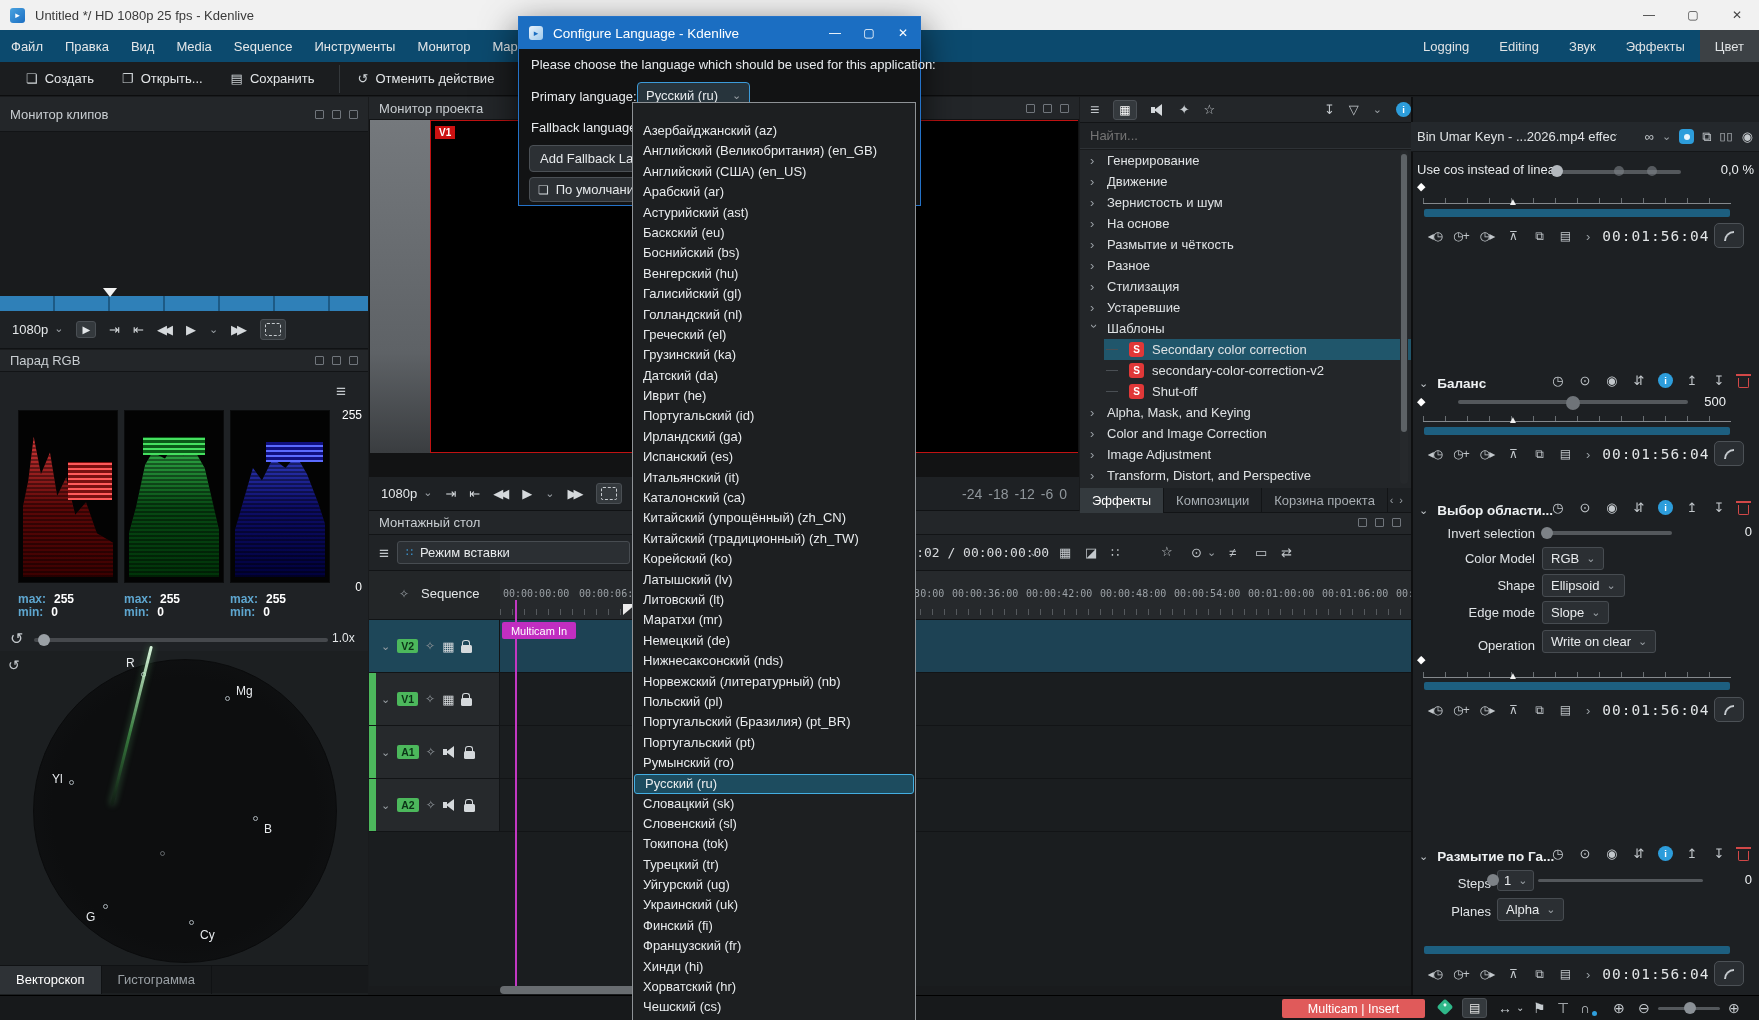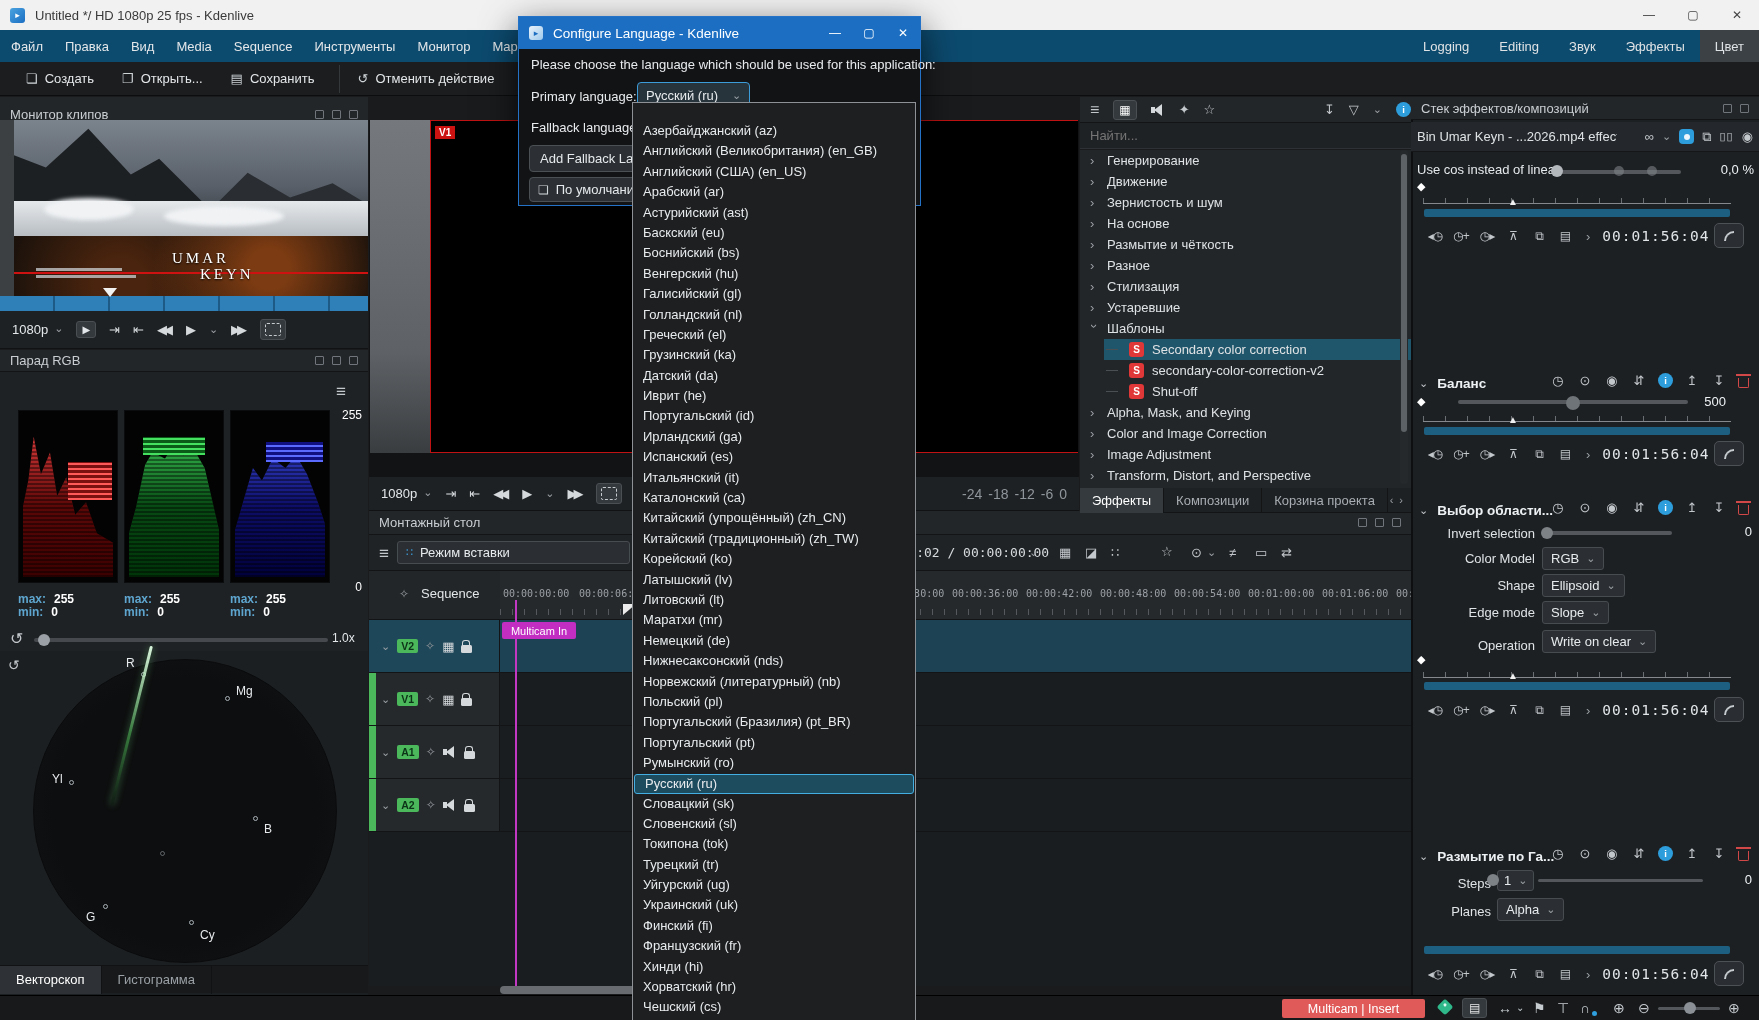--- a/index.html
+++ b/index.html
@@ -192,36 +192,20 @@
       </span>
     </div>
 
   <div class="panel-h abs" style="left:0;top:97px;width:368px;height:35px">
     <span>Монитор клипов</span>
     <span style="flex:1"></span>
     <span class="dock"></span>
     <span class="dock"></span>
     <span class="dock"></span>
   </div>
-  <div class="abs" style="left:0;top:120px;width:368px;height:176px;background:#26282a">
-    <div class="abs" style="left:0;top:0;width:14px;height:176px;background:#3d4043"></div>
-    <div id="cm-art">
-      <div class="mtn1"></div>
-        <div class="mtn2"></div>
-      <div class="clouds"></div>
-      <div class="cloudblob" style="left:30px;top:78px;width:90px;height:22px"></div>
-      <div class="cloudblob" style="left:150px;top:86px;width:120px;height:20px"></div>
-      <div class="fg"></div>
-      <div class="capbar" style="left:22px;top:148px;width:86px"></div>
-      <div class="capbar" style="left:22px;top:155px;width:100px"></div>
-      <div class="redline"></div>
-      <div class="wm" style="left:158px;top:130px">UMAR</div>
-      <div class="wm" style="left:186px;top:146px">KEYN</div>
-    </div>
-  </div>
   <div id="cm-scrub">
     <div class="scrubhead"></div>
   </div>
   <div class="monbar" style="left:0;top:311px;width:368px;height:38px;position:absolute">
     <span class="res">
         <span>1080p</span>
         <span class="cdown">⌄</span>
       </span>
     <span class="zonebox" style="padding:2px 5px;color:#e4e7e9;font-size:10px">▶</span>
     <span class="tico">⇥</span>
@@ -306,20 +290,27 @@
     <span class="vmark" style="left:189px;top:269px"></span>
     <span class="vmark" style="left:160px;top:200px;opacity:.5"></span>
   </div>
   <div class="vstreak"></div>
   <div class="abs flex" style="left:0;top:965px;width:368px;height:28px;background:#17191b;border-top:1px solid #101214">
 
   <span class="vtab active">Векторскоп</span>
       <span class="vtab">Гистограмма</span>
     </div>
 
+  <div class="panel-h abs" style="left:369px;top:97px;width:710px;height:23px">
+    <span>Монитор проекта</span>
+    <span style="flex:1"></span>
+    <span class="dock"></span>
+    <span class="dock"></span>
+    <span class="dock"></span>
+  </div>
   <div class="abs" style="left:369px;top:120px;width:710px;height:357px;background:#121314">
     <div class="abs" style="left:1px;top:0;width:60px;height:333px;background:linear-gradient(180deg,#75797d,#5e6266 70%,#3a3d40)"></div>
     <div class="abs" style="left:61px;top:0;width:648px;height:333px;background:#000;border:1.5px solid #c01212;border-right:none">
       <span class="abs" style="left:4px;top:5px;background:#cc1111;color:#fff;font-size:10px;font-weight:bold;padding:1px 4px">V1</span>
     </div>
   </div>
   <div class="monbar" style="left:369px;top:477px;width:710px;height:34px;position:absolute">
     <span class="res">
         <span>1080p</span>
         <span class="cdown">⌄</span>
@@ -555,26 +546,20 @@
     <span class="fxtab active">Эффекты</span>
         <span class="fxtab">Композиции</span>
         <span class="fxtab">Корзина проекта</span>
       </span>
     <span style="flex:1"></span>
     <span class="cdown" style="margin-right:6px">‹</span>
     <span class="cdown" style="margin-right:8px">›</span>
   </div>
 
   <div class="abs" style="left:1411px;top:97px;width:348px;height:898px;background:#1d2023;border-left:2px solid #0e0f10"></div>
-  <div class="panel-h abs" style="left:1411px;top:97px;width:348px;height:23px;background:#232629">
-    <span>Стек эффектов/композиций</span>
-    <span style="flex:1"></span>
-    <span class="dock"></span>
-    <span class="dock"></span>
-  </div>
   <div class="abs flex" style="left:1411px;top:122px;width:348px;height:30px;background:#24282c;border-bottom:1px solid #141618;padding:0 6px;gap:8px">
     <span style="white-space:nowrap;overflow:hidden;max-width:200px">Bin Umar Keyn - ...2026.mp4 effects</span>
     <span style="flex:1"></span>
     <span class="icon">∞</span>
     <span class="cdown">⌄</span>
     <span style="width:15px;height:15px;border-radius:4px;background:#2d9ddb;display:inline-flex;align-items:center;justify-content:center">
         <span style="width:6px;height:6px;border-radius:50%;background:#eaf5fc"></span>
       </span>
     <span class="icon">⧉</span>
     <span class="icon" style="letter-spacing:1px;font-size:11px">▯▯</span>

